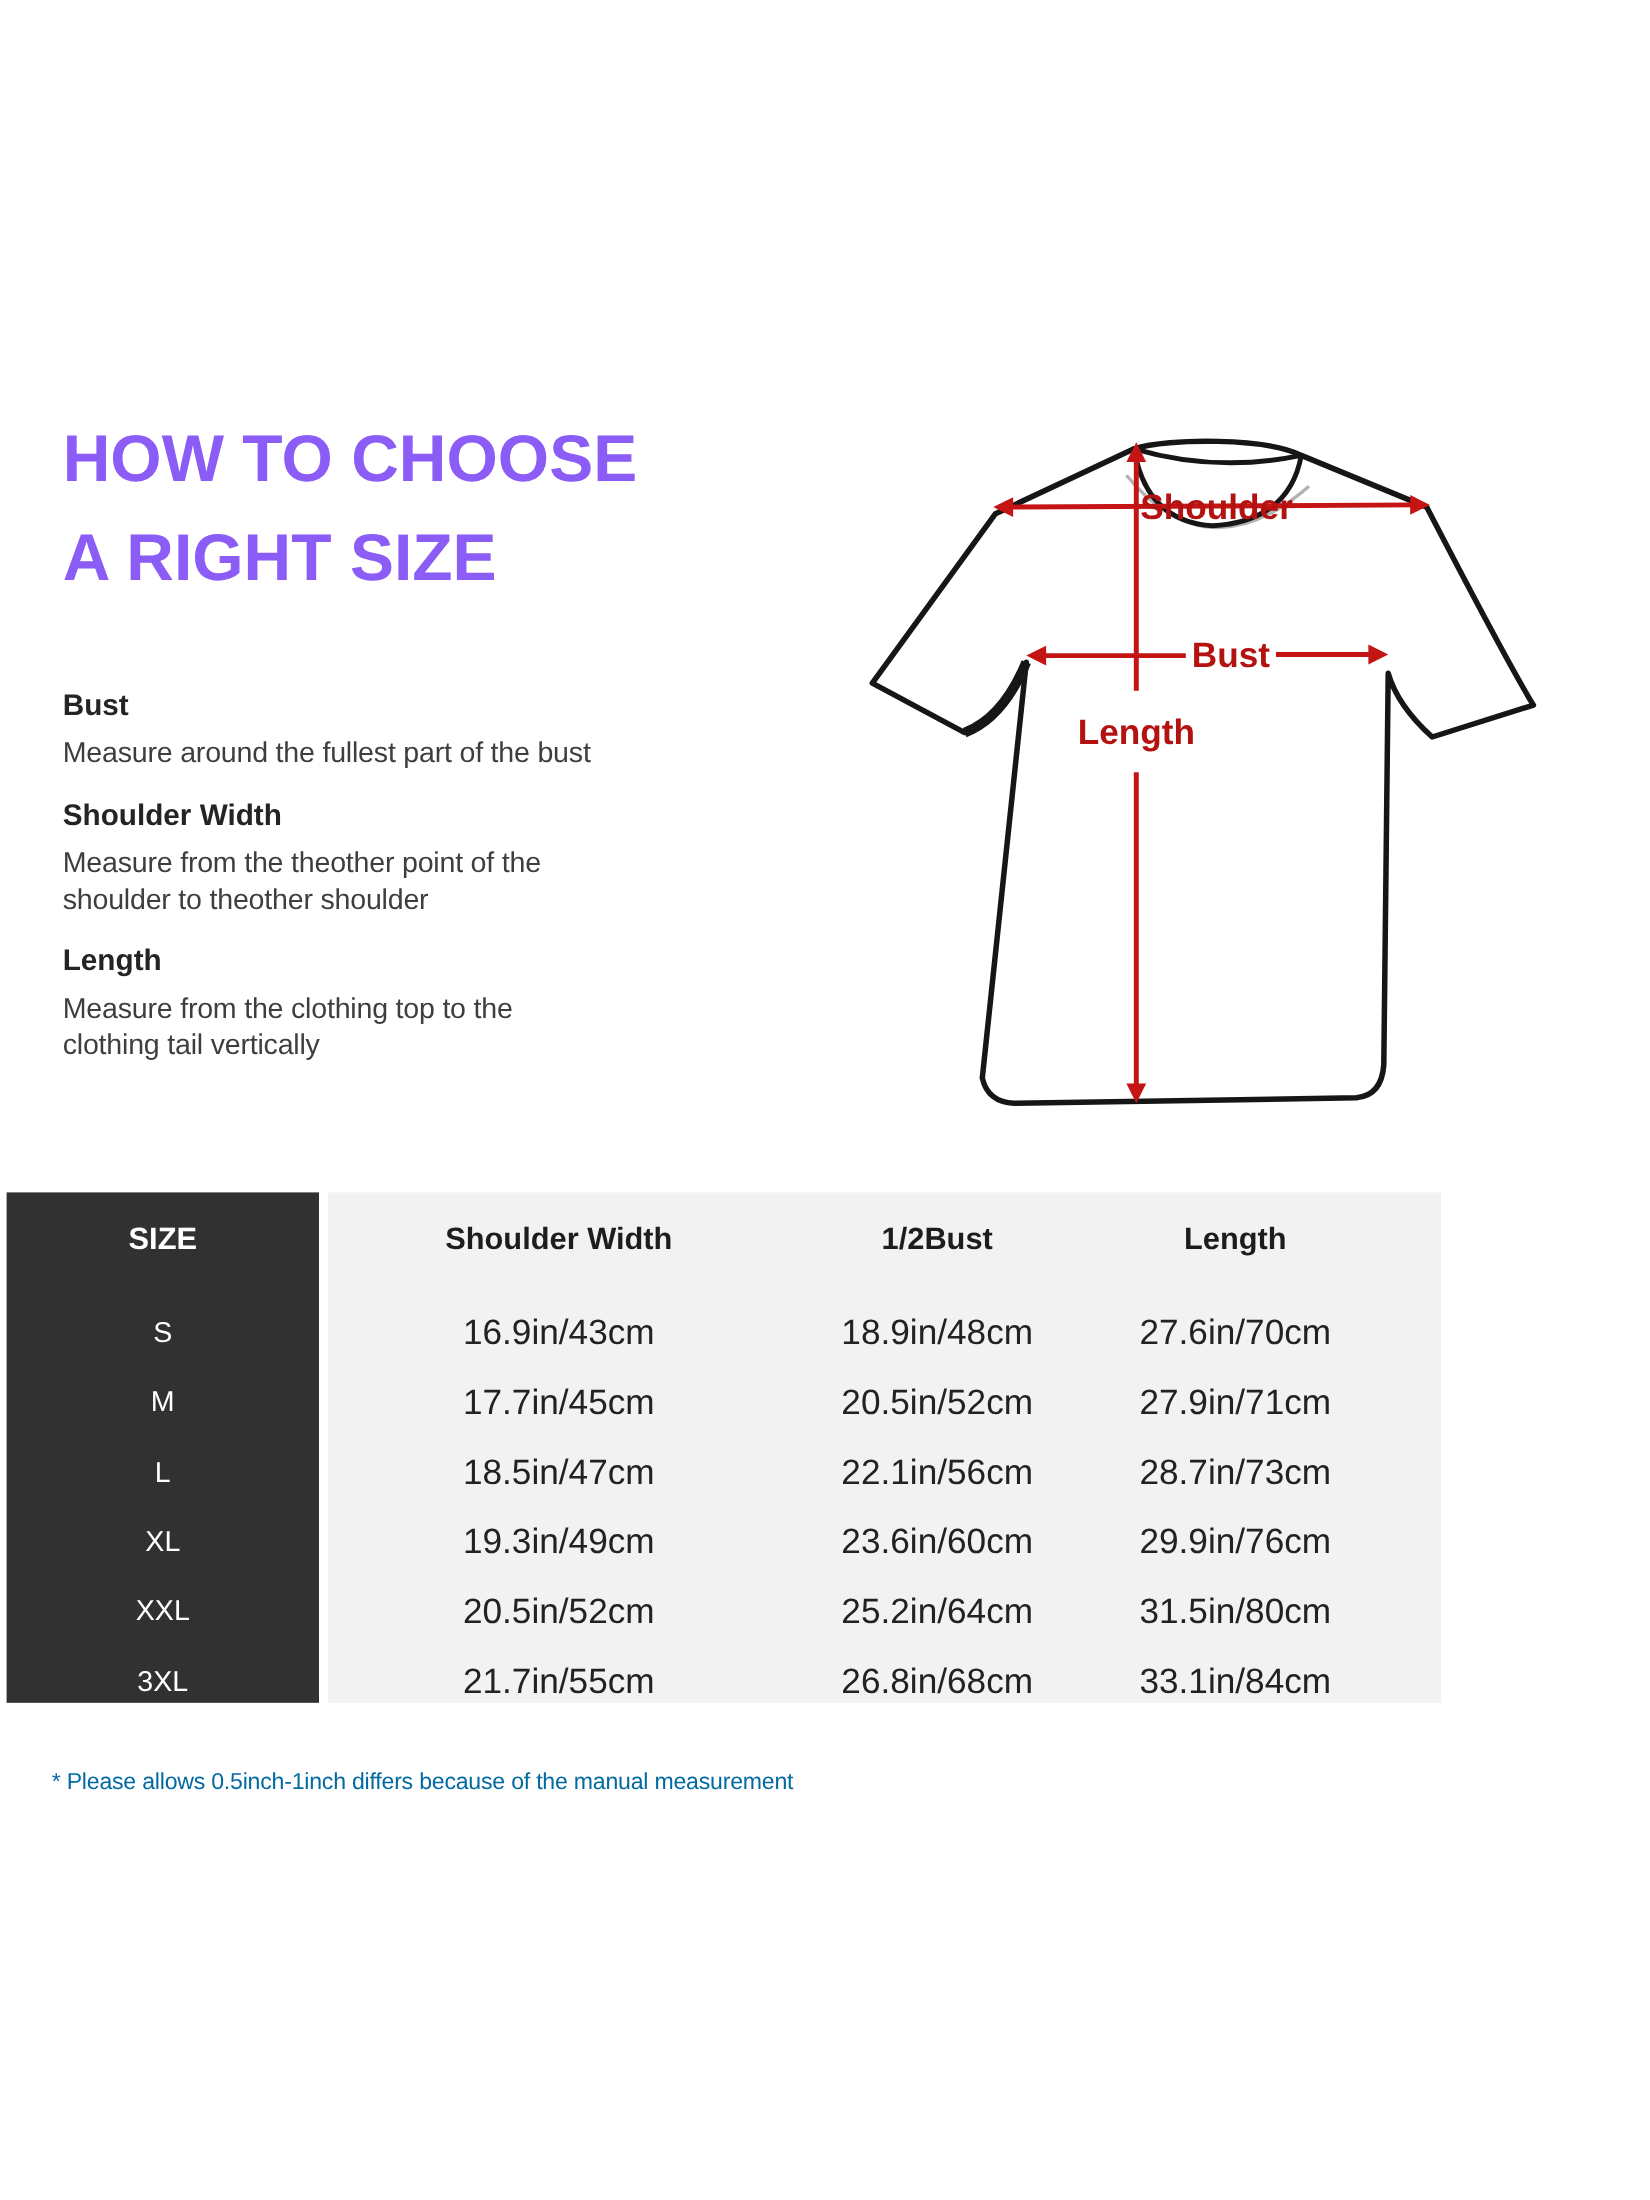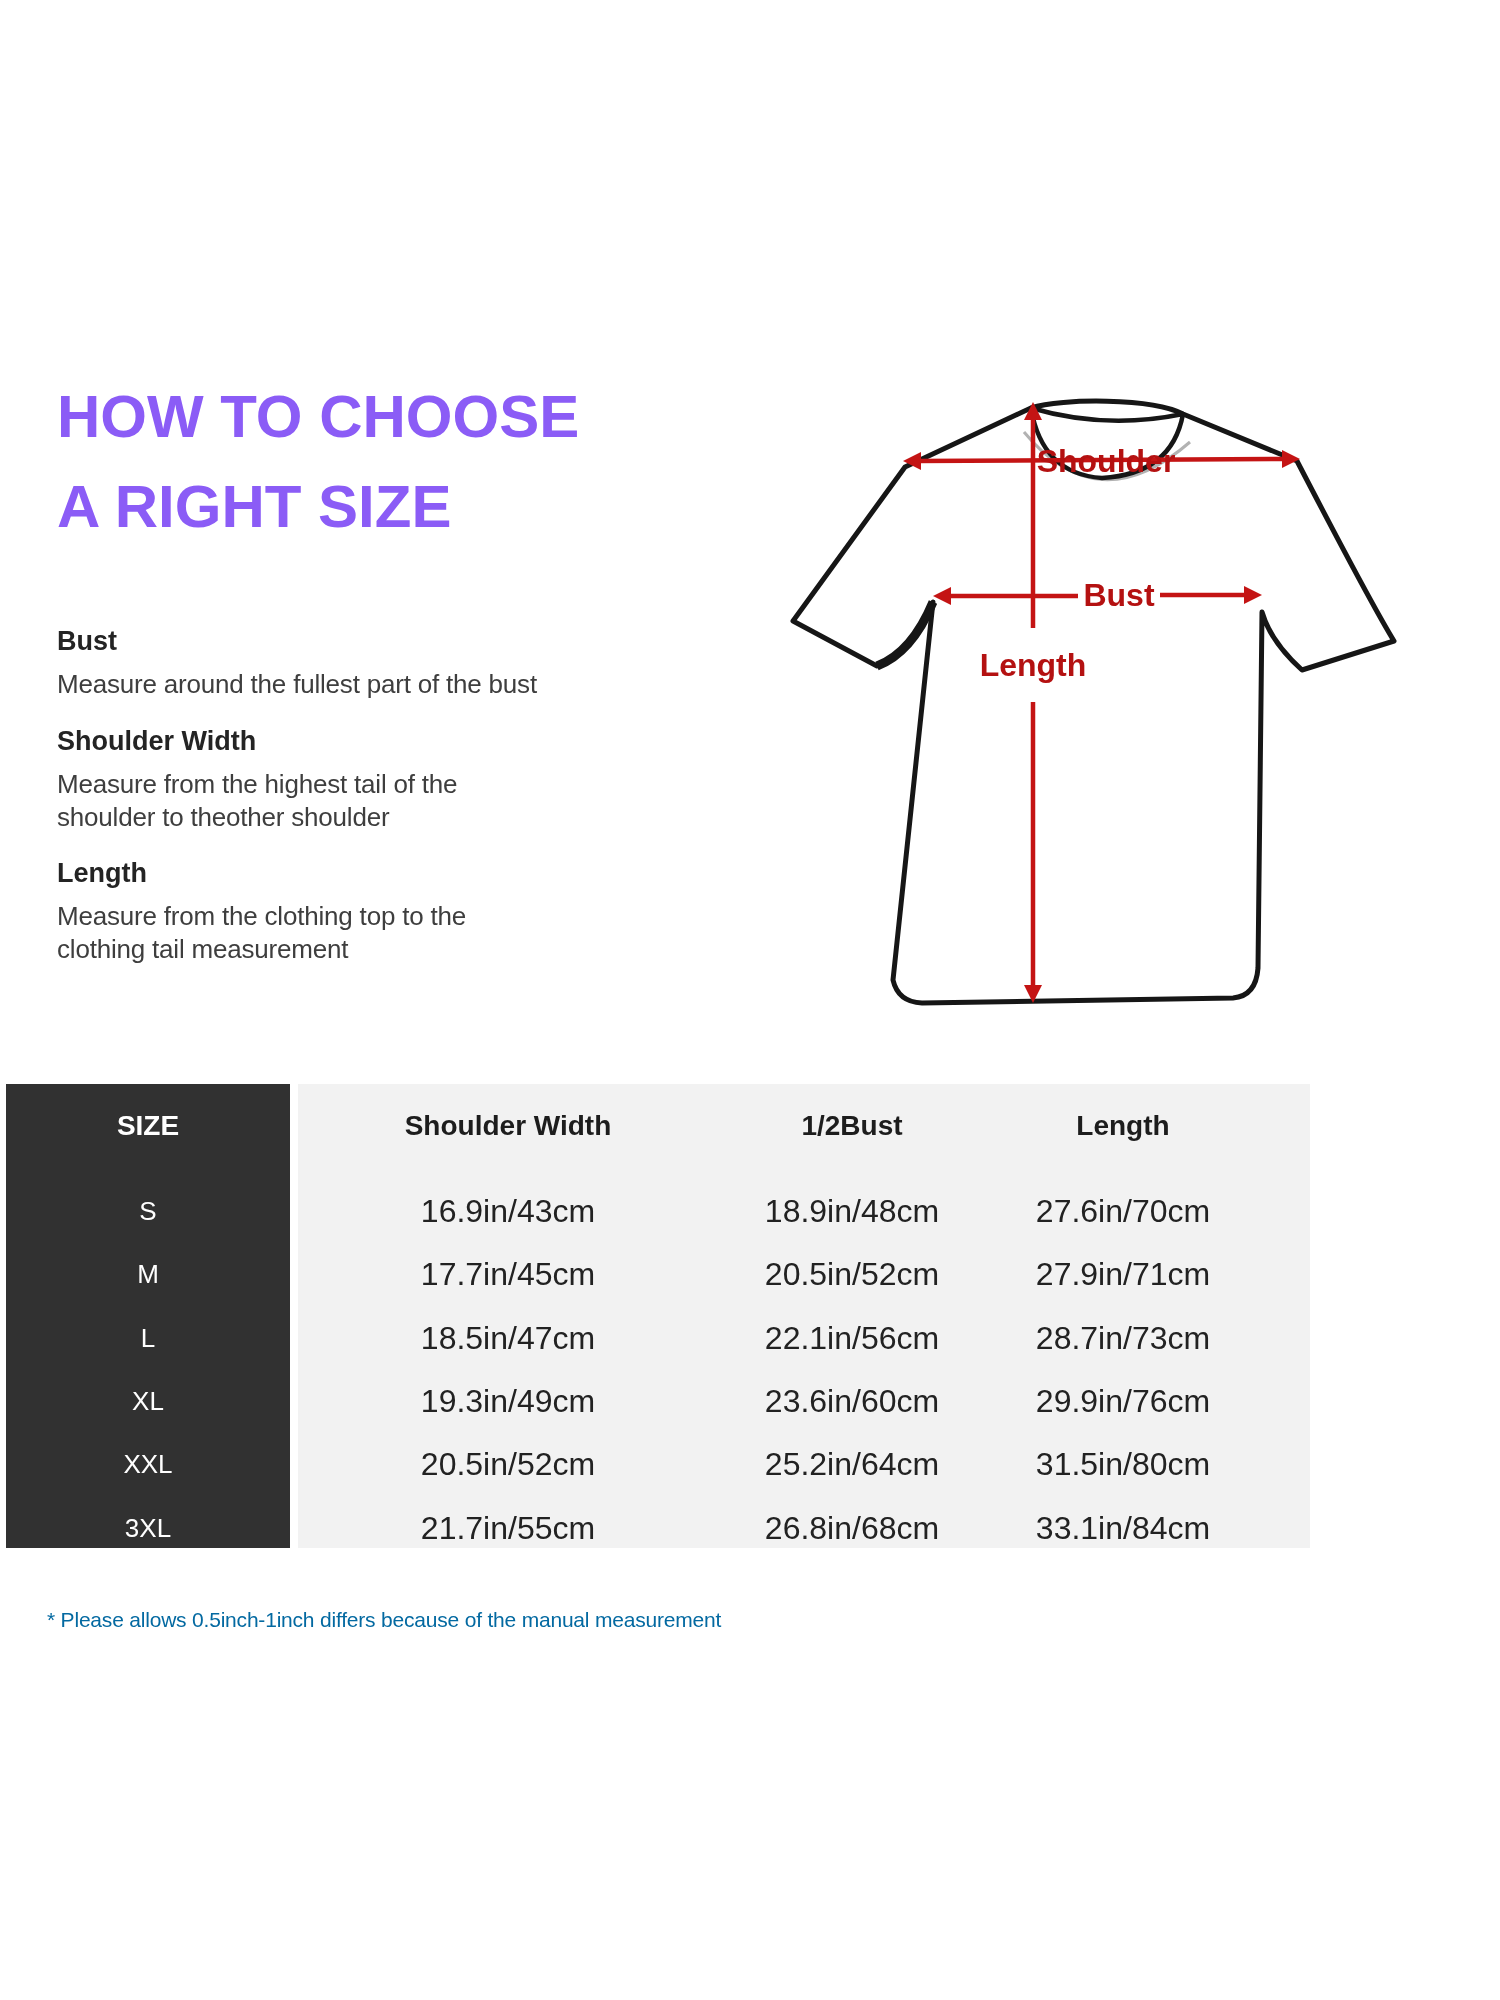--- a/index.html
+++ b/index.html
@@ -63,26 +63,26 @@
 
 <div class="abs main-title">
   <div>HOW TO CHOOSE</div>
   <div>A RIGHT SIZE</div>
 </div>
 
 <div class="abs sec-head" style="top:626px">Bust</div>
 <div class="abs sec-body" style="top:668px">Measure around the fullest part of the bust</div>
 
 <div class="abs sec-head" style="top:726px">Shoulder Width</div>
-<div class="abs sec-body" style="top:768px">Measure from the highest tail of the
+<div class="abs sec-body" style="top:768px">Measure from the theother point of the
 shoulder to theother shoulder</div>
 
 <div class="abs sec-head" style="top:858px">Length</div>
 <div class="abs sec-body" style="top:900px">Measure from the clothing top to the
-clothing tail measurement</div>
+clothing tail vertically</div>
 
 <div class="abs diagram">
   <svg viewBox="600 290 900 750">
 
     <path d="M 905 467
          L 1031 408
          C 1062 398, 1152 398, 1183 414
          L 1297 461
          C 1338 540, 1375 610, 1394 641
          L 1302 670

